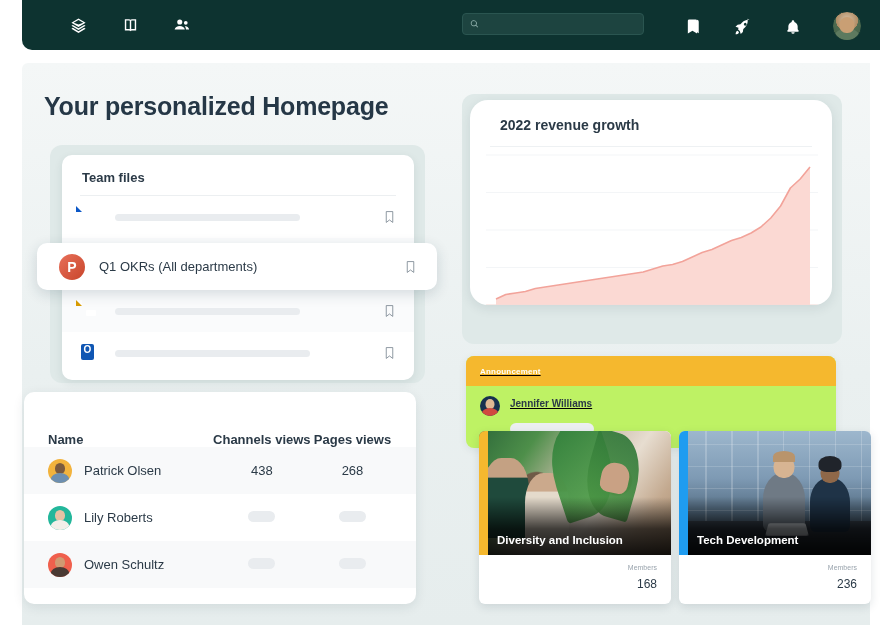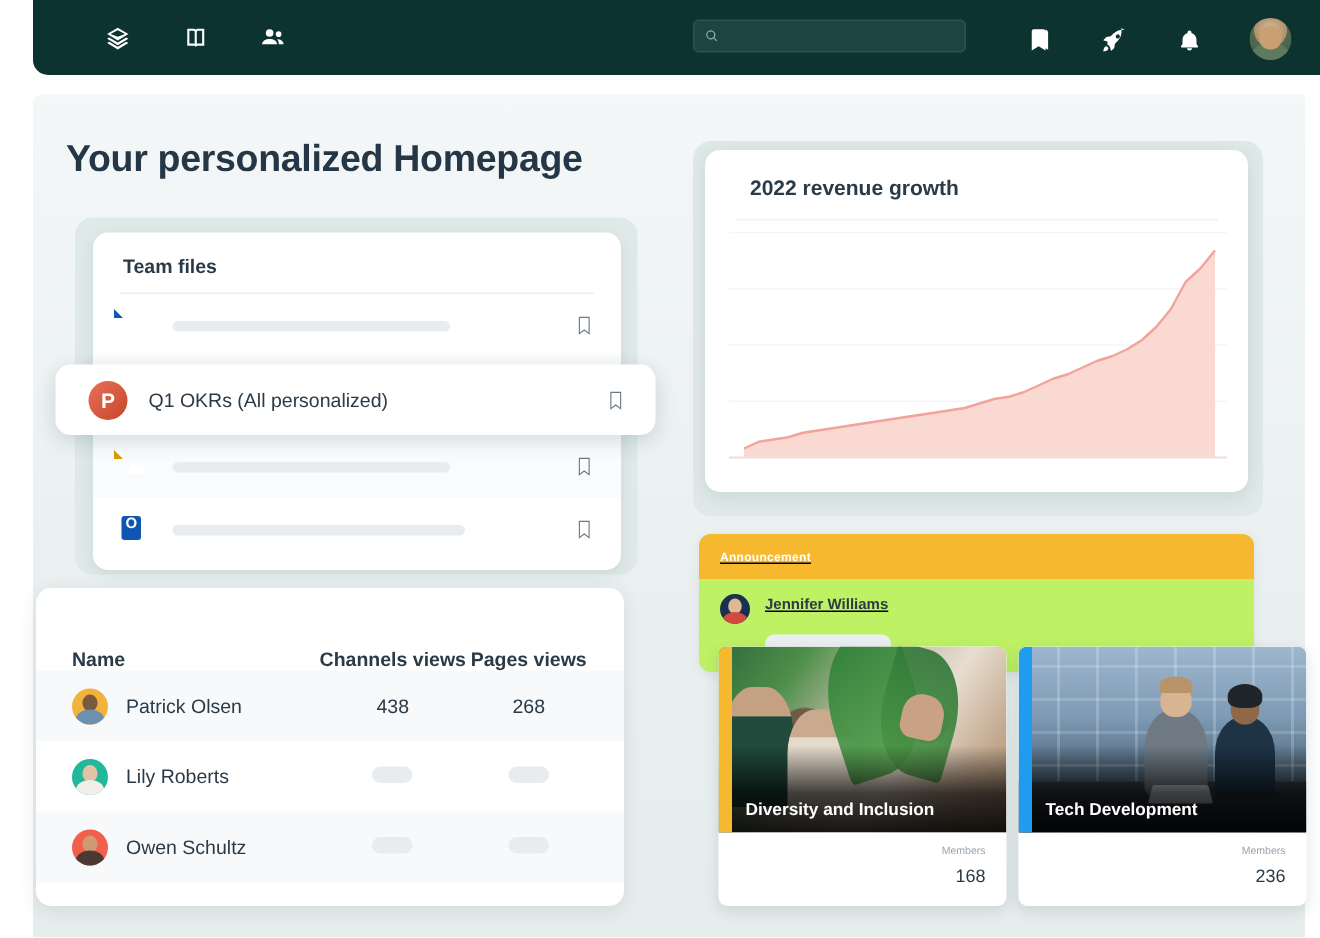--- a/index.html
+++ b/index.html
@@ -168,22 +168,22 @@
   .av .body { position:absolute; left:50%; top:62%; transform:translateX(-50%); width:19px; height:14px; border-radius:50% 50% 0 0; }
   .num { text-align:center; font-size:13px; color:#2b3a47; }
   .pill { height: 11px; width: 27px; border-radius: 6px; background:#e9ecef; display:inline-block; }
 
   
   .chart-plate {
     position:absolute; left: 462px; top: 94px; width: 380px; height: 250px;
     background: #dfe9e8; border-radius: 12px;
   }
   .chart-card {
-    position: absolute; left: 470px; top: 100px; width: 362px; height: 228px;
-    background: #ffffff; border-radius: 10px;
+    position: absolute; left: 470px; top: 100px; width: 362px; height: 205px;
+    background: #ffffff; border-radius: 18px;
     box-shadow: 0 3px 12px rgba(20,50,60,.10);
     overflow: hidden;
   }
   .chart-title { padding: 17px 0 0 30px; font-size: 14px; font-weight: bold; color: #2b3a47; }
   .chart-rule { height:1px; background:#eef1f3; margin: 13px 20px 0 20px; }
   .chart-area { position:relative; width: 362px; height: 178px; }
 
   
   .ann-card {
     position:absolute; left: 466px; top: 356px; width: 370px; height: 92px;
@@ -362,21 +362,21 @@
       <span class="bm">
         <svg viewBox="0 0 24 24" width="13" height="14">
             <path d="M6 2h12v20l-6-4.5L6 22V2z"></path>
           </svg>
       </span>
     </div>
   </div>
 
   <div class="file-row-hl">
     <span class="ppt">P</span>
-    <span class="fname">Q1 OKRs (All personalized)</span>
+    <span class="fname">Q1 OKRs (All departments)</span>
     <span class="bm">
       <svg viewBox="0 0 24 24" width="13" height="14">
           <path d="M6 2h12v20l-6-4.5L6 22V2z"></path>
         </svg>
     </span>
   </div>
 
   <div class="table-card">
     <div class="tbl-head">
       <span class="col-name">Name</span>

